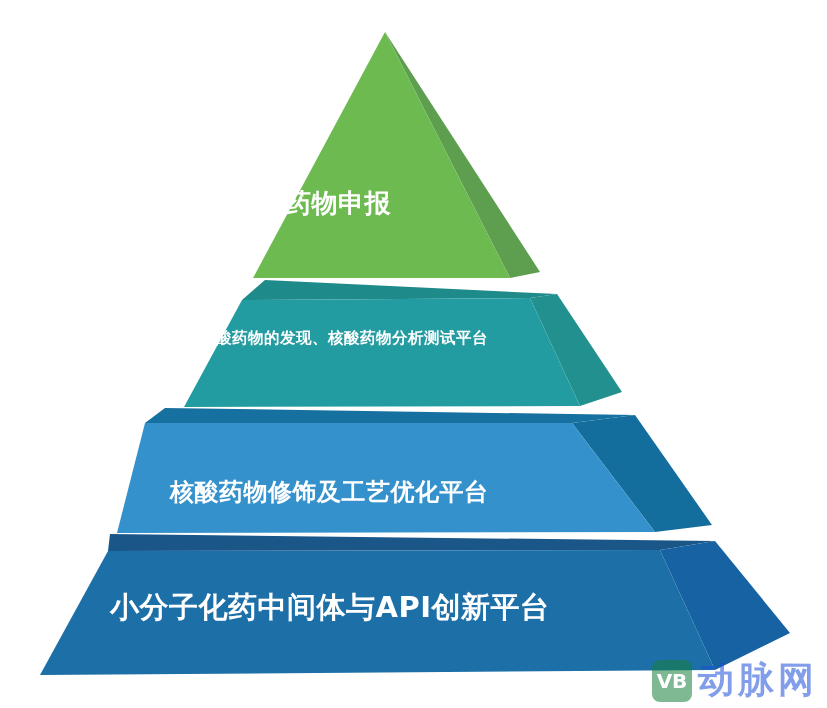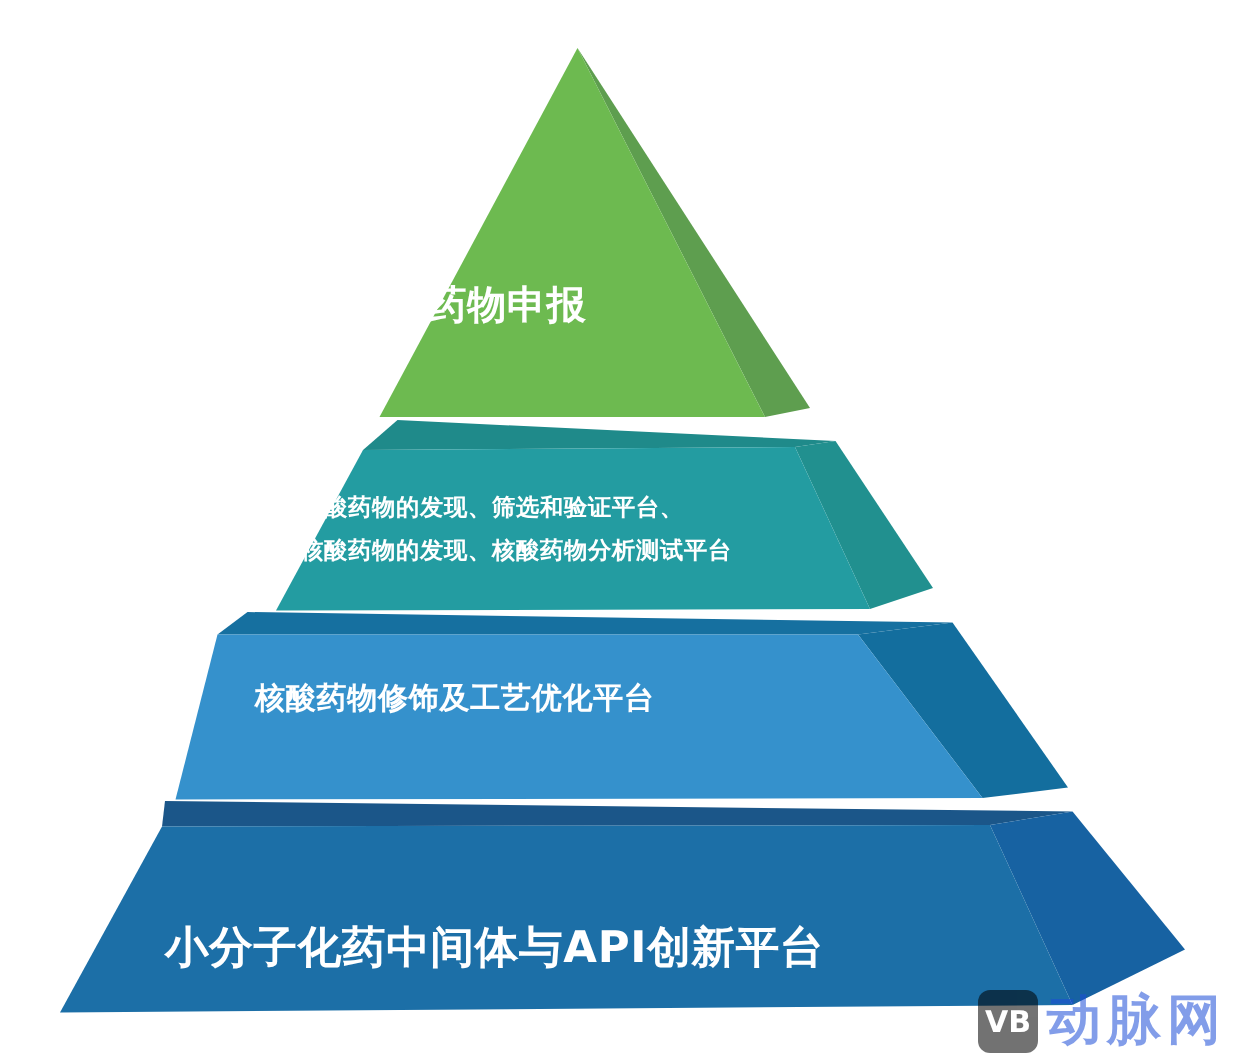--- a/index.html
+++ b/index.html
@@ -3,24 +3,24 @@
 <meta charset="utf-8">
 <style>
   html, body { margin:0; padding:0; background:#ffffff; }
   body { width:827px; height:708px; position:relative; overflow:hidden;
          font-family: "DejaVu Sans", "Liberation Sans", sans-serif; }
   svg.pyramid { position:absolute; left:0; top:0; }
   .label { position:absolute; color:#ffffff; font-weight:bold; text-align:left;
            white-space:nowrap; letter-spacing:0.5px; }
   #t1 { left:285px; top:186px; width:200px; font-size:26px; }
   #t2 { left:200px; top:324px; width:360px; font-size:15.5px; line-height:29px; }
-  #t3 { left:170px; top:452px; width:440px; font-size:20px; }
-  #t4 { left:110px; top:588px; width:540px; font-size:29px;margin-top:24px; }
+  #t3 { left:170px; top:476px; width:440px; font-size:24px; }
+  #t4 { left:110px; top:588px; width:540px; font-size:29px; }
   .wm { position:absolute; left:652px; top:656px; display:flex; align-items:center; gap:6px; opacity:0.55; }
-  .wm-logo { width:40px; height:42px; border-radius:8px; background:#000000; color:#ffffff;
+  .wm-logo { width:40px; height:42px; border-radius:8px; background:#15803d; color:#ffffff;
              font-weight:bold; font-size:20px; display:flex; align-items:center; justify-content:center;
              font-family:"DejaVu Sans", sans-serif; }
   .wm-text { font-size:36px; color:#1d4ed8; letter-spacing:4px; font-weight:bold; }
 </style>
 </head>
 <body>
 
 <svg class="pyramid" width="827" height="708" viewBox="0 0 827 708">
 
   <g>
@@ -42,21 +42,20 @@
   </g>
 
   <g>
     <polygon points="385,32 510,278 540,272" fill="#5E9E4F"></polygon>
     <polygon points="385,32 253,278 510,278" fill="#6DBA50"></polygon>
   </g>
 </svg>
 
 <div class="label" id="t1">药物申报</div>
 <div class="label" id="t2">
-  <div>核酸药物的发现、筛选和验证平台、</div>
   <div>核酸药物的发现、核酸药物分析测试平台</div>
 </div>
 <div class="label" id="t3">核酸药物修饰及工艺优化平台</div>
 <div class="label" id="t4">小分子化药中间体与API创新平台</div>
 
 <div class="wm">
   <div class="wm-logo">VB</div>
   <div class="wm-text">动脉网</div>
 </div>
 

